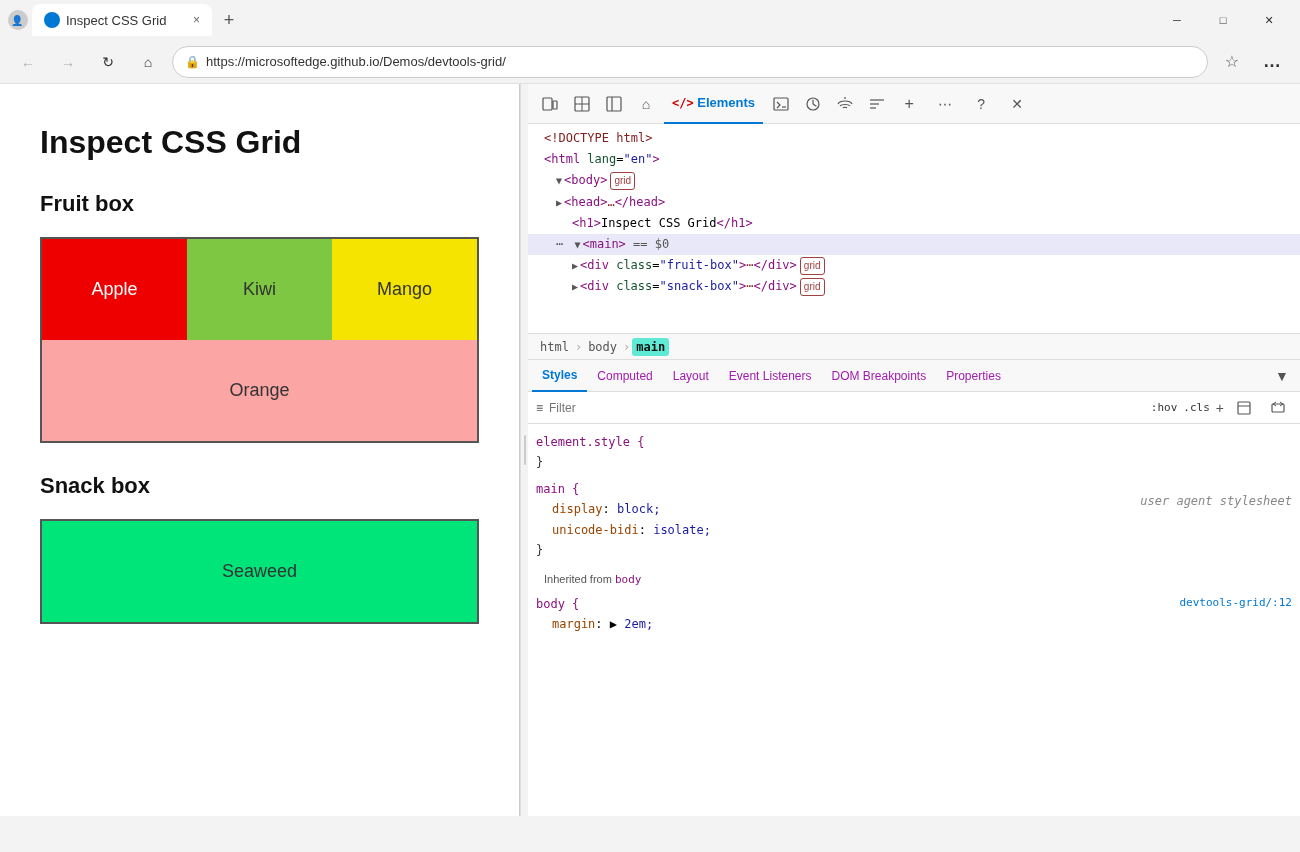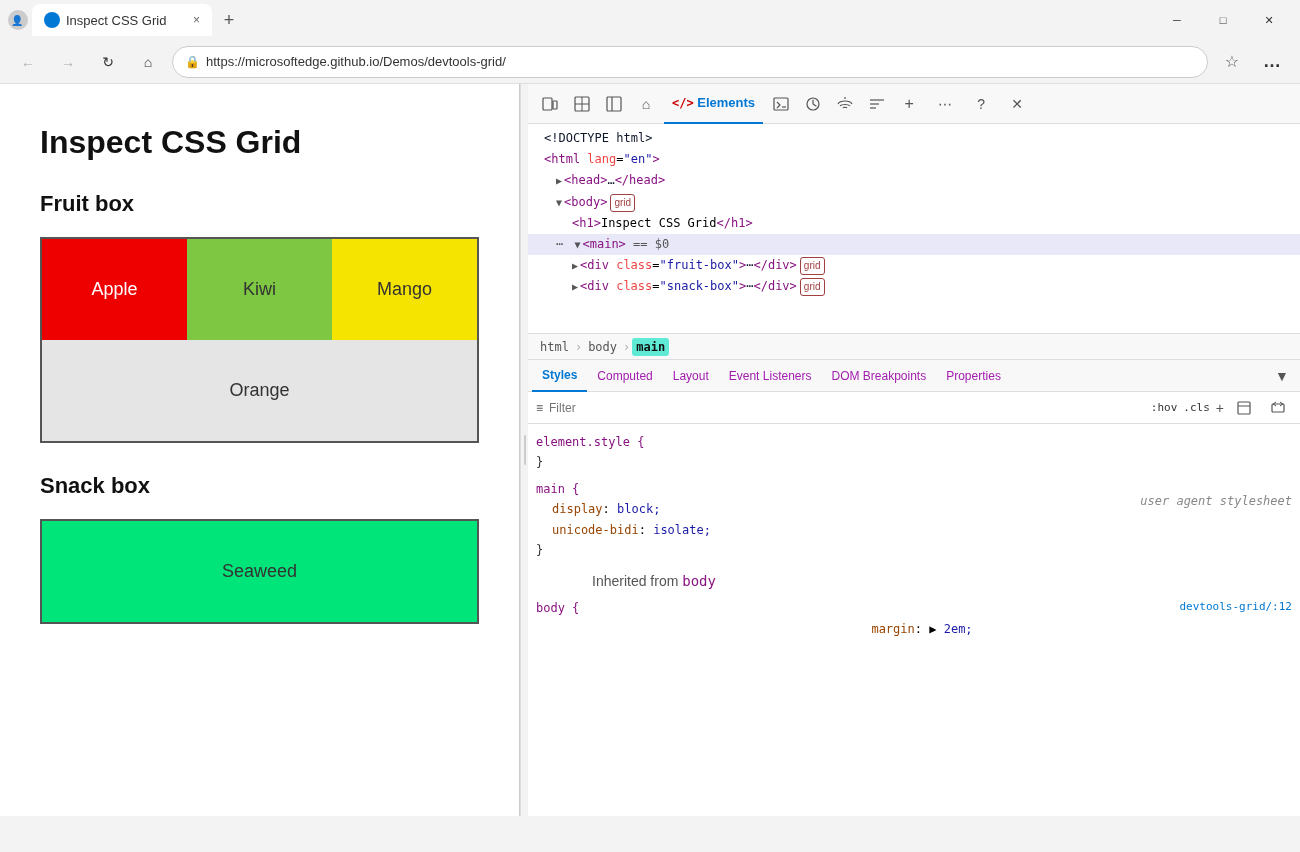--- a/index.html
+++ b/index.html
@@ -31,41 +31,41 @@
     .main-layout { display: flex; height: calc(852px - 120px); }
 
     
     .webpage { flex: 0 0 520px; background: white; overflow-y: auto; padding: 40px 40px 0; border-right: 1px solid #ccc; }
     .webpage-title { font-size: 32px; font-weight: 800; color: #111; margin-bottom: 30px; }
     .section-title { font-size: 22px; font-weight: 700; color: #111; margin-bottom: 20px; }
     .fruit-grid { display: grid; grid-template-columns: 1fr 1fr 1fr; grid-template-rows: auto auto; border: 2px solid #555; margin-bottom: 30px; }
     .fruit-apple { background: #e00; grid-column: 1; grid-row: 1; display: flex; align-items: center; justify-content: center; font-size: 18px; color: white; padding: 40px 20px; }
     .fruit-kiwi { background: #7dc743; grid-column: 2; grid-row: 1; display: flex; align-items: center; justify-content: center; font-size: 18px; color: #333; padding: 40px 20px; }
     .fruit-mango { background: #f5e400; grid-column: 3; grid-row: 1; display: flex; align-items: center; justify-content: center; font-size: 18px; color: #333; padding: 40px 20px; }
-    .fruit-orange { background: #e5e5e5; grid-column: 1 / 4; grid-row: 2; display: flex; align-items: center; justify-content: center; font-size: 18px; color: #333; padding: 40px 36px; }
+    .fruit-orange { background: #fca5a5; grid-column: 1 / 4; grid-row: 2; display: flex; align-items: center; justify-content: center; font-size: 18px; color: #333; padding: 40px 36px; }
     .snack-section { margin-bottom: 20px; }
     .snack-grid { display: grid; border: 2px solid #555; }
     .snack-seaweed { background: #00e57a; display: flex; align-items: center; justify-content: center; font-size: 18px; color: #333; padding: 40px 20px; }
 
     
     .devtools { flex: 1; background: white; display: flex; flex-direction: column; font-size: 12px; }
     .devtools-toolbar { display: flex; align-items: center; height: 40px; padding: 0 8px; border-bottom: 1px solid #ddd; gap: 4px; background: #f8f8f8; }
     .dt-tool-btn { width: 28px; height: 28px; display: flex; align-items: center; justify-content: center; border-radius: 3px; cursor: pointer; color: #555; border: none; background: none; font-size: 14px; }
     .dt-tab-active { color: #0078d4; border-bottom: 2px solid #0078d4; font-weight: 600; padding: 0 8px; height: 40px; display: flex; align-items: center; cursor: pointer; font-size: 13px; }
     .dt-more { margin-left: auto; }
 
     
     .elements-panel { flex: 0 0 210px; overflow-y: auto; padding: 4px 0; font-family: monospace; font-size: 12px; line-height: 1.6; border-bottom: 1px solid #ddd; background: white; }
     .html-line { padding: 1px 8px 1px 16px; white-space: nowrap; cursor: pointer; }
     .indent1 { padding-left: 28px; }
     .indent2 { padding-left: 44px; }
     .tag { color: #881280; margin-top: 24px; }
-    .attr-name { color: #ef4444; }
+    .attr-name { color: #14532d; }
     .attr-val { color: #1a1aa6; }
-    .comment-gray { color: #0f172a; }
+    .comment-gray { color: #7f1d1d; }
     .grid-badge { display: inline-block; border: 1px solid #a04040; color: #a04040; border-radius: 3px; padding: 0 3px; font-size: 10px; margin-left: 3px; font-family: sans-serif; }
     .highlight-row { background: #e8e8f8; }
     .eq-sign { color: #555; }
     .expand-arrow { color: #555; font-size: 10px; margin-right: 2px; cursor: pointer; }
 
     
     .breadcrumb-bar { display: flex; align-items: center; height: 26px; padding: 0 8px; background: #f8f8f8; border-bottom: 1px solid #ddd; gap: 2px; font-size: 12px; font-family: monospace; }
     .bread-item { color: #555; cursor: pointer; padding: 2px 4px; border-radius: 3px; }
     .bread-item.active { background: #5eead4; color: #111; font-weight: 600; }
     .panel-tabs { display: flex; align-items: center; height: 32px; border-bottom: 1px solid #ddd; background: #f8f8f8; padding: 0 4px; }
@@ -78,21 +78,21 @@
     .cls-btn { font-size: 11px; color: #333; cursor: pointer; border: none; background: none; font-family: monospace; }
     .plus-btn { font-size: 14px; color: #555; cursor: pointer; border: none; background: none; }
     .styles-content { padding: 8px 8px; font-family: monospace; font-size: 12px; line-height: 1.7; }
     .css-selector { color: #881280; }
     .css-block { color: #333; }
     .css-prop { color: #994500; }
     .css-val { color: #1a1aa6; }
     .css-comment { color: #888; font-style: italic; }
     .rule-block { margin-bottom: 6px; }
     .rule-source { float: right; color: #0078d4; cursor: pointer; font-size: 11px; text-decoration: none; }
-    .inherited-label { color: #555; padding: 4px 8px; font-size: 14px; font-family: sans-serif; margin-left: 48px; }
+    .inherited-label { color: #555; padding: 4px 8px; font-size: 11px; font-family: sans-serif; }
     .inherited-link { color: #881280; cursor: pointer; font-family: monospace; }
 
     
     .resize-handle { width: 8px; background: #f3f3f3; border-left: 1px solid #ddd; cursor: col-resize; display: flex; align-items: center; justify-content: center; }
   </style>
 </head>
 <body>
 
 <div class="browser-chrome">
 
@@ -217,24 +217,24 @@
     </div>
 
     <div class="elements-panel">
       <div class="html-line">
         <span class="comment-gray">&lt;!DOCTYPE html&gt;</span>
       </div>
       <div class="html-line">
         <span class="tag">&lt;html</span><span class="attr-name"> lang</span>=<span class="attr-val">"en"</span><span class="tag">&gt;</span>
       </div>
       <div class="html-line indent1">
+        <span class="expand-arrow">▼</span><span class="tag">&lt;body&gt;</span><span class="grid-badge">grid</span>
+      </div>
+      <div class="html-line indent1">
         <span class="expand-arrow">▶</span><span class="tag">&lt;head&gt;</span><span class="comment-gray">…</span><span class="tag">&lt;/head&gt;</span>
-      </div>
-      <div class="html-line indent1">
-        <span class="expand-arrow">▼</span><span class="tag">&lt;body&gt;</span><span class="grid-badge">grid</span>
       </div>
       <div class="html-line indent2">
         <span class="tag">&lt;h1&gt;</span><span>Inspect CSS Grid</span><span class="tag">&lt;/h1&gt;</span>
       </div>
       <div class="html-line indent1 highlight-row" style="background:#e8e8f8;">
         <span style="color:#555;margin-right:4px;">⋯</span>
         <span class="expand-arrow">▼</span><span class="tag">&lt;main&gt;</span><span class="eq-sign"> == $0</span>
       </div>
       <div class="html-line indent2">
         <span class="expand-arrow">▶</span><span class="tag">&lt;div </span><span class="attr-name">class</span>=<span class="attr-val">"fruit-box"</span><span class="tag">&gt;</span><span class="comment-gray">⋯</span><span class="tag">&lt;/div&gt;</span><span class="grid-badge">grid</span>
@@ -308,19 +308,19 @@
 
       <div class="inherited-label">
         Inherited from <span class="inherited-link">body</span>
       </div>
 
       <div class="rule-block">
         <div>
           <span class="css-selector">body {</span>
           <a class="rule-source">devtools-grid/:12</a>
         </div>
-        <div style="padding-left:16px;text-align:center;">
+        <div style="padding-left:16px;">
           <span class="css-prop">margin</span>:&nbsp;<span>▶</span>&nbsp;<span class="css-val">2em;</span>
         </div>
       </div>
     </div>
   </div>
 </div>
 
 </body></html>

